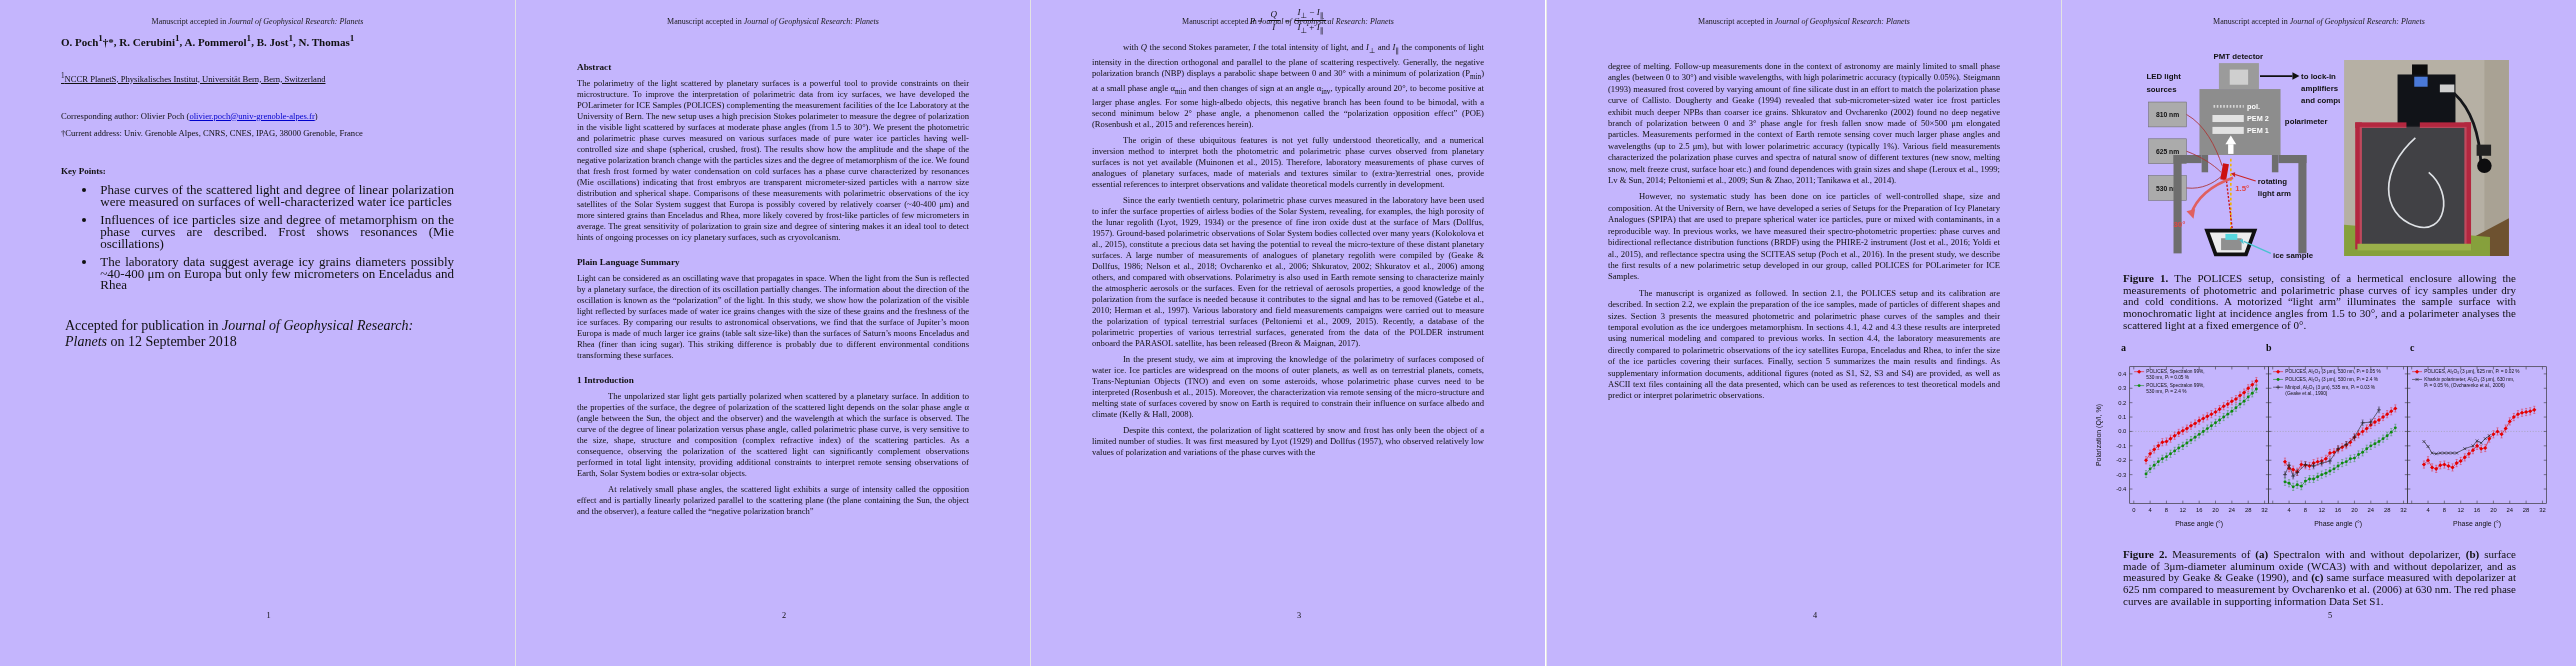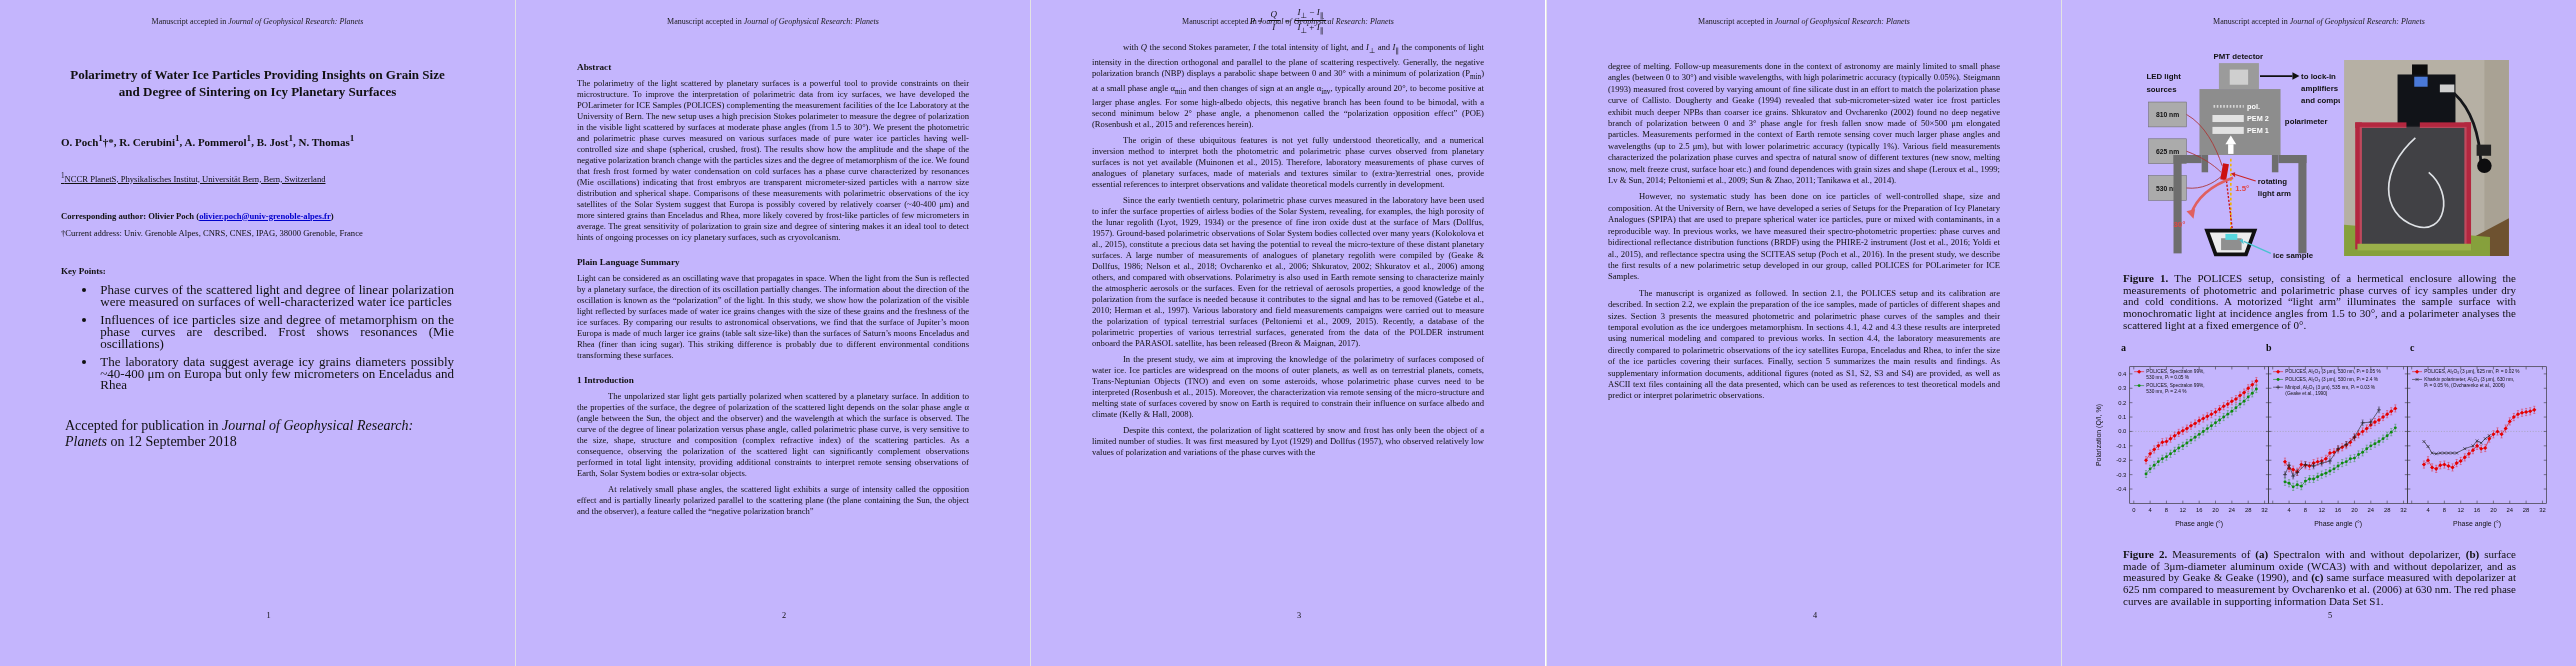--- a/index.html
+++ b/index.html
@@ -5,21 +5,21 @@
   html,body{margin:0;padding:0;}
   body{width:2576px;height:667px;background:#ffffff;font-family:"Liberation Serif",serif;color:#111;overflow:hidden;}
   .doc{position:relative;width:2576px;height:667px;}
   .page{position:absolute;top:0;width:515px;height:667px;background:#c4b5fd;box-sizing:border-box;padding:0 61px;}
   .page.b{border-left:0.6px solid #e3e3e3;}
   .runhead{position:absolute;top:16.7px;left:0;width:100%;text-align:center;font-size:8px;color:#1a1a1a;}
   .pagenum{position:absolute;bottom:47px;left:0;width:100%;text-align:center;text-indent:22px;font-size:8.3px;}
   .title{font-size:13px;line-height:17px;font-weight:bold;text-align:center;margin:66px 0 0 0;}
   .authors{font-weight:bold;font-size:11px;margin:33px 0 0 0;}
   .affil{font-size:8.6px;margin:24px 0 0 0;text-decoration:underline;}
-  .corr{font-size:8.6px;margin:27px 0 0 0;font-weight:bold;}
+  .corr{font-size:8.6px;margin:27px 0 0 0;}
   .email{color:#0000cc;text-decoration:underline;cursor:pointer;}
   .curraddr{font-size:8.6px;margin:7.8px 0 0 0;font-family:Liberation Serif, serif;}
   .kp-h{font-size:9px;font-weight:bold;margin:28px 0 0 0;}
   ul.kplist{margin:7.8px 0 0 0;padding-left:36px;}
   ul.kplist li{font-size:13px;line-height:11.7px;text-align:justify;margin-bottom:6.7px;padding-left:3.3px;}
   .accepted{font-size:14px;margin:27px 0 0 4px;}
   h2.h{font-size:9.2px;margin:14.5px 0 5.6px 0;}
   h2.first{margin-top:62px;}
   p.body{font-size:8.6px;line-height:11px;text-align:justify;margin:0 0 5px 0;}
   p.mt{margin-top:61px;}
@@ -39,21 +39,20 @@
   .axis{font:12.5px "Liberation Sans",sans-serif;fill:#111;}
   .leg{font:8.6px "Liberation Sans",sans-serif;fill:#111;}
 </style>
 </head>
 <body>
 
 <div class="doc">
 
   <section class="page" style="left:0;">
     <div class="runhead"><span>Manuscript accepted in </span><i>Journal of Geophysical Research: Planets</i></div>
-    <h1 class="title">Polarimetry of Water Ice Particles Providing Insights on Grain Size and Degree of Sintering on Icy Planetary Surfaces</h1>
     <p class="authors">O. Poch<sup>1</sup>†*, R. Cerubini<sup>1</sup>, A. Pommerol<sup>1</sup>, B. Jost<sup>1</sup>, N. Thomas<sup>1</sup></p>
     <p class="affil"><sup>1</sup>NCCR PlanetS, Physikalisches Institut, Universität Bern, Bern, Switzerland</p>
     <p class="corr"><span>Corresponding author: Olivier Poch (</span><a class="email">olivier.poch@univ-grenoble-alpes.fr</a><span>)</span></p>
     <p class="curraddr">†Current address: Univ. Grenoble Alpes, CNRS, CNES, IPAG, 38000 Grenoble, France</p>
     <h2 class="kp-h">Key Points:</h2>
     <ul class="kplist">
       <li>Phase curves of the scattered light and degree of linear polarization were measured on surfaces of well-characterized water ice particles</li>
       <li>Influences of ice particles size and degree of metamorphism on the phase curves are described. Frost shows resonances (Mie oscillations)</li>
       <li>The laboratory data suggest average icy grains diameters possibly ~40-400 μm on Europa but only few micrometers on Enceladus and Rhea</li>
     </ul>

